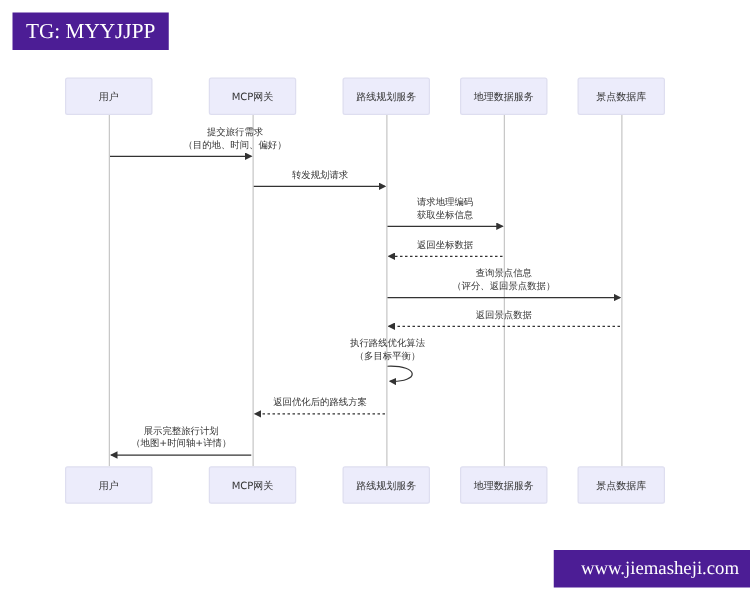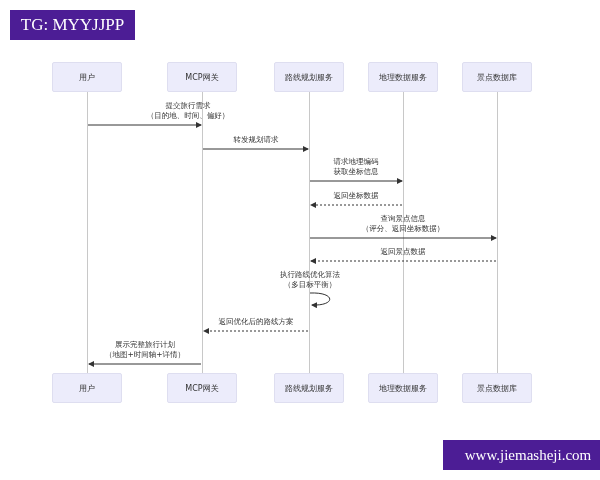--- a/index.html
+++ b/index.html
@@ -64,21 +64,21 @@
 </div>
 <div class="msg" style="left:356px;top:157px;">
   <div>请求地理编码</div>
   <div>获取坐标信息</div>
 </div>
 <div class="msg" style="left:356px;top:191px;">
   <div>返回坐标数据</div>
 </div>
 <div class="msg" style="left:403px;top:214px;">
   <div>查询景点信息</div>
-  <div>（评分、返回坐标数据）</div>
+  <div>（评分、返回景点数据）</div>
 </div>
 <div class="msg" style="left:403px;top:247px;">
   <div>返回景点数据</div>
 </div>
 <div class="msg" style="left:310px;top:270px;">
   <div>执行路线优化算法</div>
   <div>（多目标平衡）</div>
 </div>
 <div class="msg" style="left:256px;top:317px;">
   <div>返回优化后的路线方案</div>

